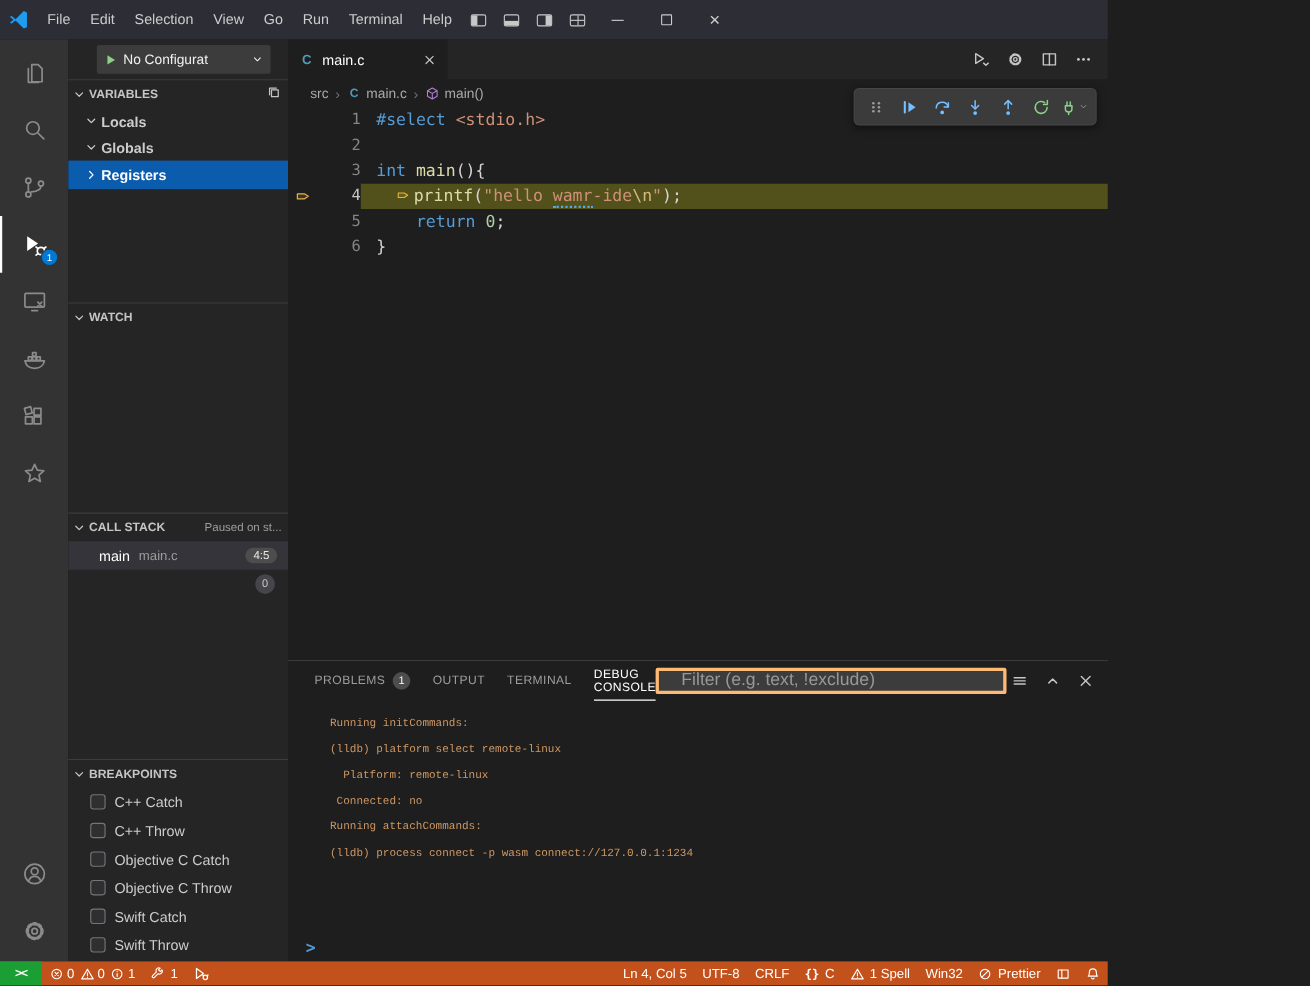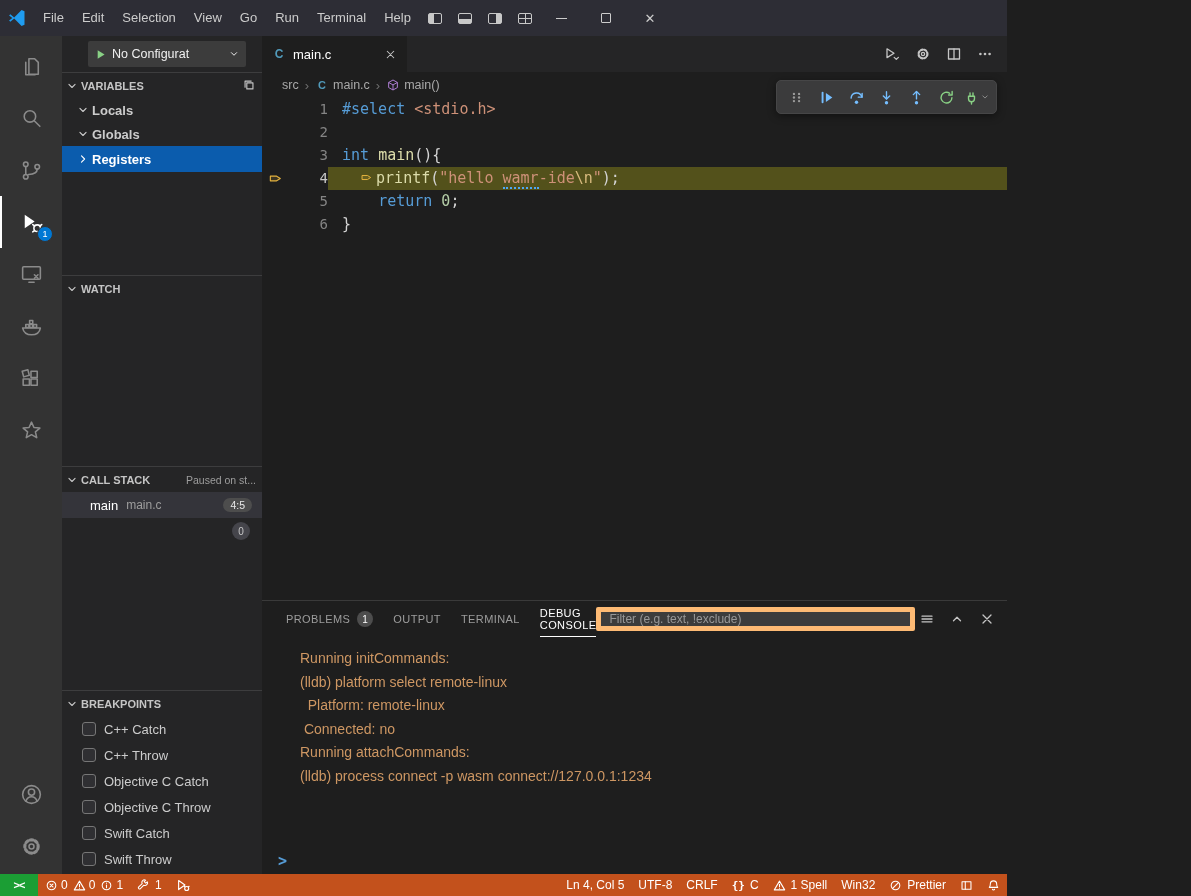--- a/index.html
+++ b/index.html
@@ -89,24 +89,24 @@
   #debugtoolbar{position:absolute;top:8px;right:10px;height:34px;background:#3B3B3C;border:1px solid #464647;border-radius:5px;display:flex;align-items:center;gap:3px;padding:0 6px;box-shadow:0 2px 8px rgba(0,0,0,0.45)}
   .dt-btn{width:27px;height:27px;display:flex;align-items:center;justify-content:center;border-radius:4px}
   .c-blue{color:#75BEFF}.c-green{color:#89D185}.c-gray{color:#9B9B9B}
 
   
   #panel{height:274px;flex:none;display:flex;flex-direction:column;border-top:1px solid #3A3A3A;background:#1E1E1E}
   #panelhead{height:36px;flex:none;display:flex;align-items:center;padding:0 12px 0 24px}
   .ptab{height:100%;display:flex;align-items:center;gap:7px;font-size:11px;letter-spacing:0.4px;color:#9D9D9D}
   .ptab.active{color:#ffffff;box-shadow:inset 0 -1px 0 #ffffff}
   .pt-badge{min-width:16px;height:16px;border-radius:50%;background:#4D4D4D;color:#ffffff;font-size:10px;display:flex;align-items:center;justify-content:center}
-  #filter{margin-left:auto;width:362px;height:24px;background:#3C3C3C;border:5px solid #fdba74;border-radius:2px;color:#CCCCCC;font-size:12px;padding:0 8px;font-family:"Liberation Sans",sans-serif;outline:none}
+  #filter{margin-left:auto;width:362px;height:24px;background:#3C3C3C;border:3px solid #fdba74;border-radius:2px;color:#CCCCCC;font-size:16px;padding:0 20px;font-family:"Liberation Sans",sans-serif;outline:none}
   #filter::placeholder{color:#989898}
   #panel-actions{display:flex;align-items:center;gap:14px;color:#C5C5C5;padding-left:4px}
-  #console{flex:1;padding:10px 0 0 38px;font-family:Liberation Sans, sans-serif;font-size:14px;line-height:23.5px;color:var(--console);overflow:hidden}
+  #console{flex:1;padding:10px 0 0 38px;font-family:Liberation Mono, monospace;font-size:10px;line-height:23.5px;color:var(--console);overflow:hidden}
   .console-line{white-space:pre}
   #promptrow{height:26px;flex:none;display:flex;align-items:center;padding-left:16px;color:#569CD6;font-family:"DejaVu Sans Mono",monospace;font-size:15px;font-weight:bold}
 
   
   #statusbar{height:22px;background:var(--sb);display:flex;align-items:center;color:#ffffff;font-size:12px;flex:none}
   #sb-remote{width:38px;height:100%;background:var(--remote);display:flex;align-items:center;justify-content:center;font-size:11px;font-weight:bold;letter-spacing:-1px}
   .sb-item{display:flex;align-items:center;gap:5px;padding:0 7px;height:100%;white-space:nowrap}
   .sb-group{display:flex;align-items:center;gap:3px}
   #sb-spacer{flex:1}
   .braces{font-family:"DejaVu Sans Mono",monospace;font-size:11px;font-weight:bold}

